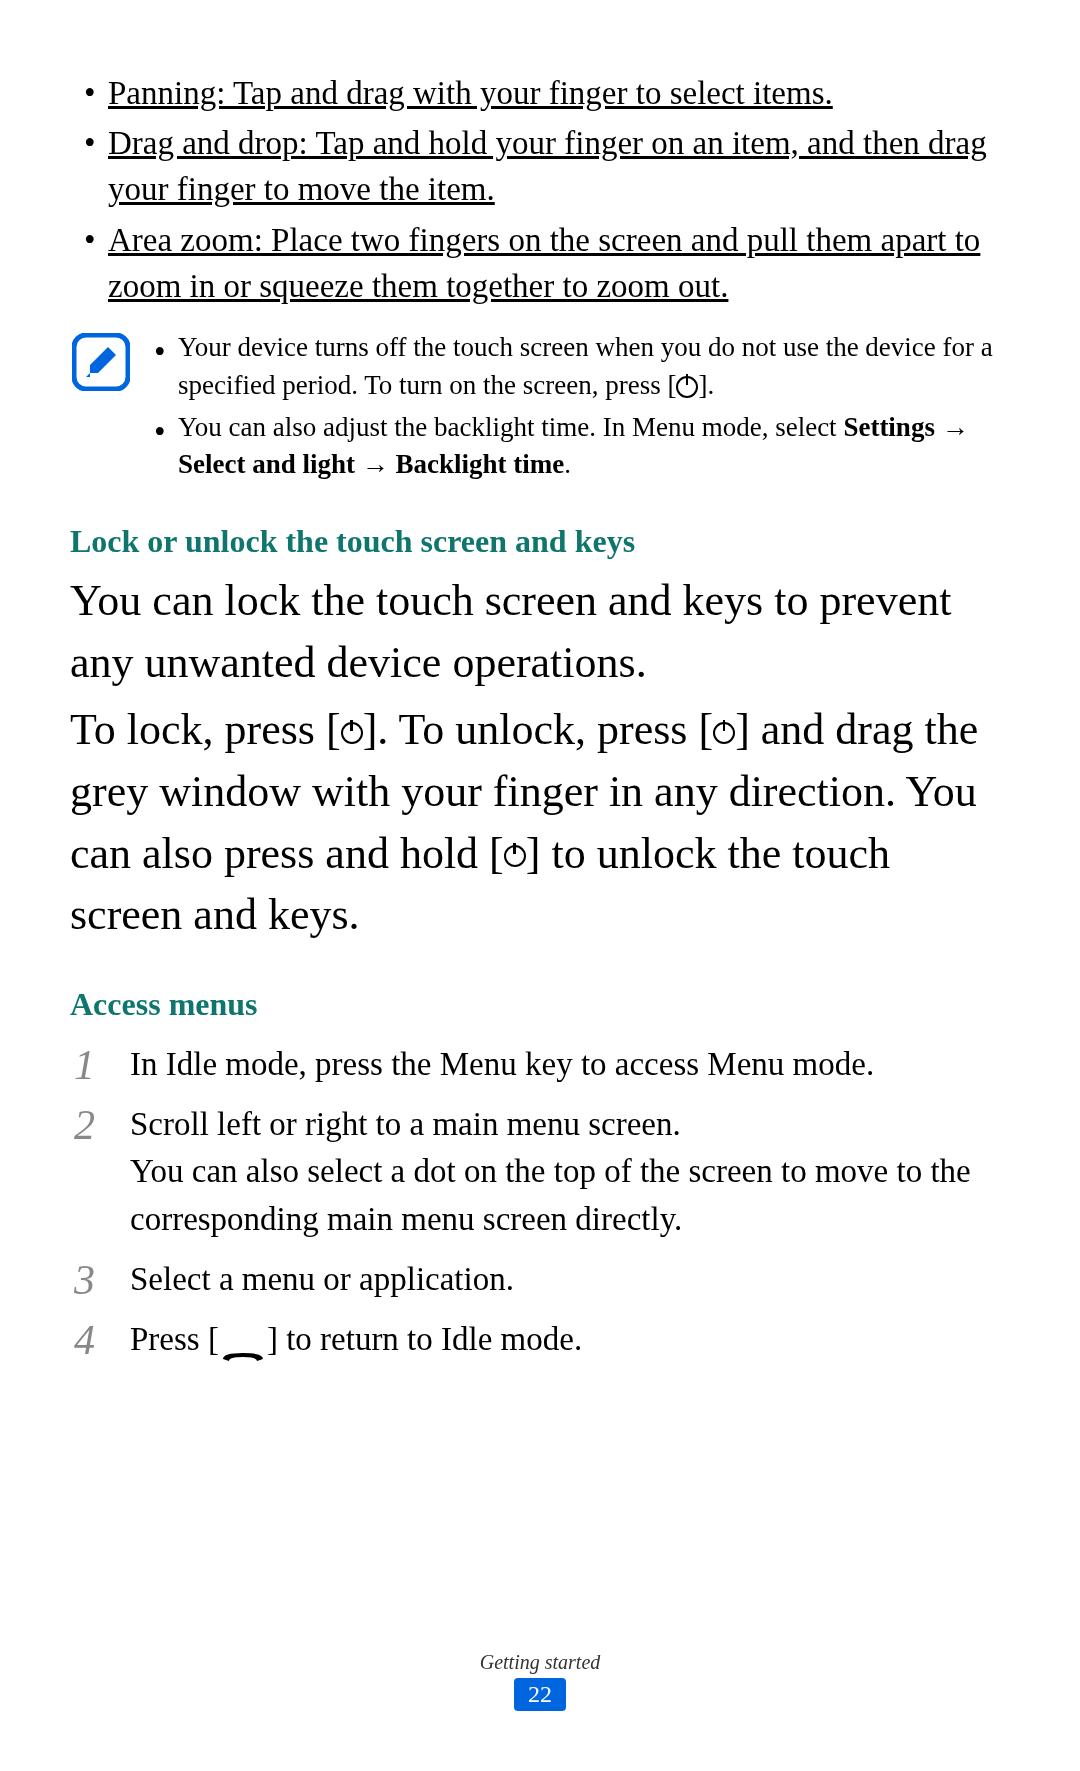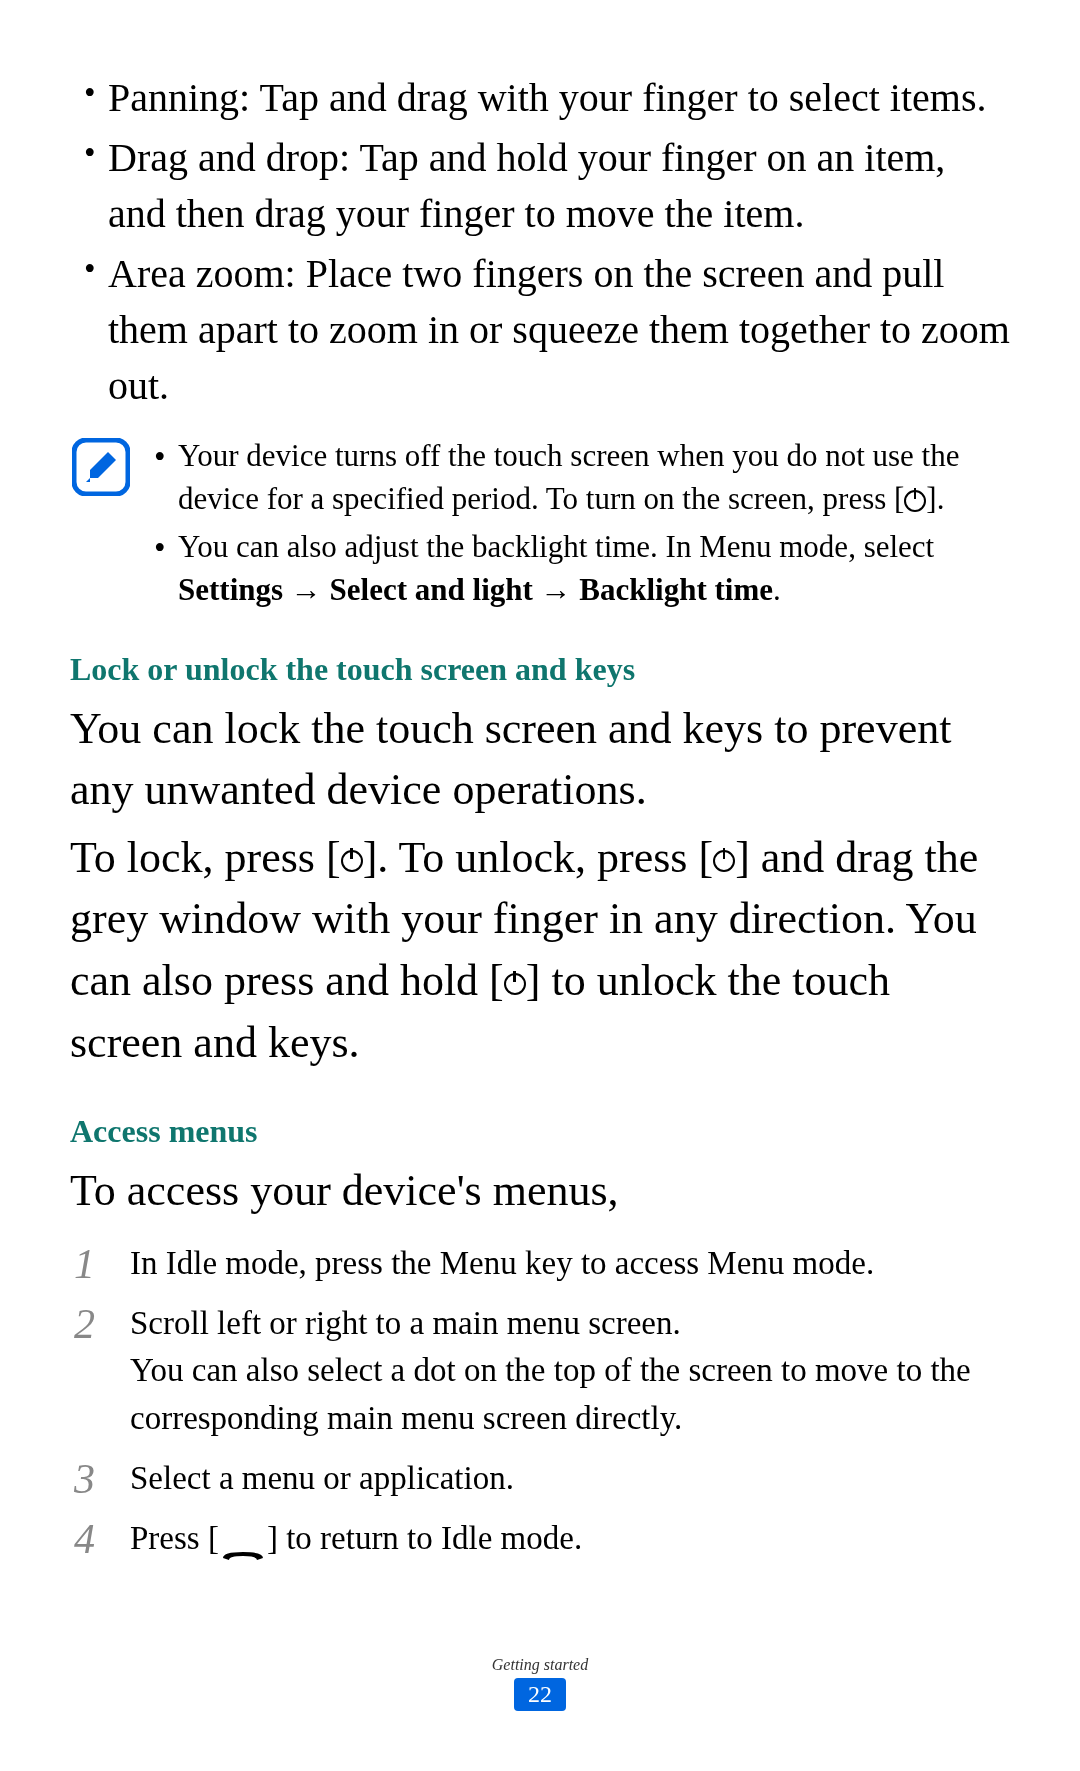--- a/index.html
+++ b/index.html
@@ -19,25 +19,26 @@
     .page-content {
       padding: 70px 70px 0 70px;
     }
     
     .bullet-list {
       list-style: none;
       margin-bottom: 20px;
     }
     
     .bullet-list li {
-      font-size: 40px;
+      font-size: 33px;
       line-height: 1.4;
       margin-bottom: 4px;
       padding-left: 38px;
       position: relative;
+      text-decoration: underline;
     }
     
     .bullet-list li::before {
       content: "•";
       position: absolute;
       left: 14px;
       font-size: 33px;
     }
     
     .note-block {
@@ -62,21 +63,21 @@
     
     .note-content {
       flex: 1;
     }
     
     .note-content ul {
       list-style: none;
     }
     
     .note-content li {
-      font-size: 31px;
+      font-size: 27px;
       line-height: 1.4;
       margin-bottom: 4px;
       padding-left: 30px;
       position: relative;
     }
     
     .note-content li::before {
       content: "•";
       position: absolute;
       left: 6px;
@@ -174,21 +175,21 @@
     .footer {
       position: absolute;
       bottom: 60px;
       left: 0;
       right: 0;
       text-align: center;
     }
     
     .footer-text {
       font-style: italic;
-      font-size: 16px;
+      font-size: 20px;
       color: #333;
     }
     
     .page-number-badge {
       display: inline-block;
       background: #0066e0;
       color: #fff;
       font-size: 24px;
       font-style: normal;
       padding: 3px 14px;
@@ -227,21 +228,20 @@
     </div>
   </div>
 
   <h2 class="section-heading">Lock or unlock the touch screen and keys</h2>
   <p class="body-text">You can lock the touch screen and keys to prevent any unwanted device operations.</p>
   <p class="body-text">
     <span>To lock, press [</span><span class="power-icon"></span><span>]. To unlock, press [</span><span class="power-icon"></span><span>] and drag the grey window with your finger in any direction. You can also press and hold [</span><span class="power-icon"></span><span>] to unlock the touch screen and keys.</span>
   </p>
 
   <h2 class="section-heading" style="margin-top:40px;">Access menus</h2>
-  <p class="body-text">To access your device's menus,</p>
 
   <ol class="numbered-list">
     <li>
       <span class="step-number">1</span>
       <span>In Idle mode, press the Menu key to access Menu mode.</span>
     </li>
     <li>
       <span class="step-number">2</span>
       <span>Scroll left or right to a main menu screen.</span><br>
       <span>You can also select a dot on the top of the screen to move to the corresponding main menu screen directly.</span>

